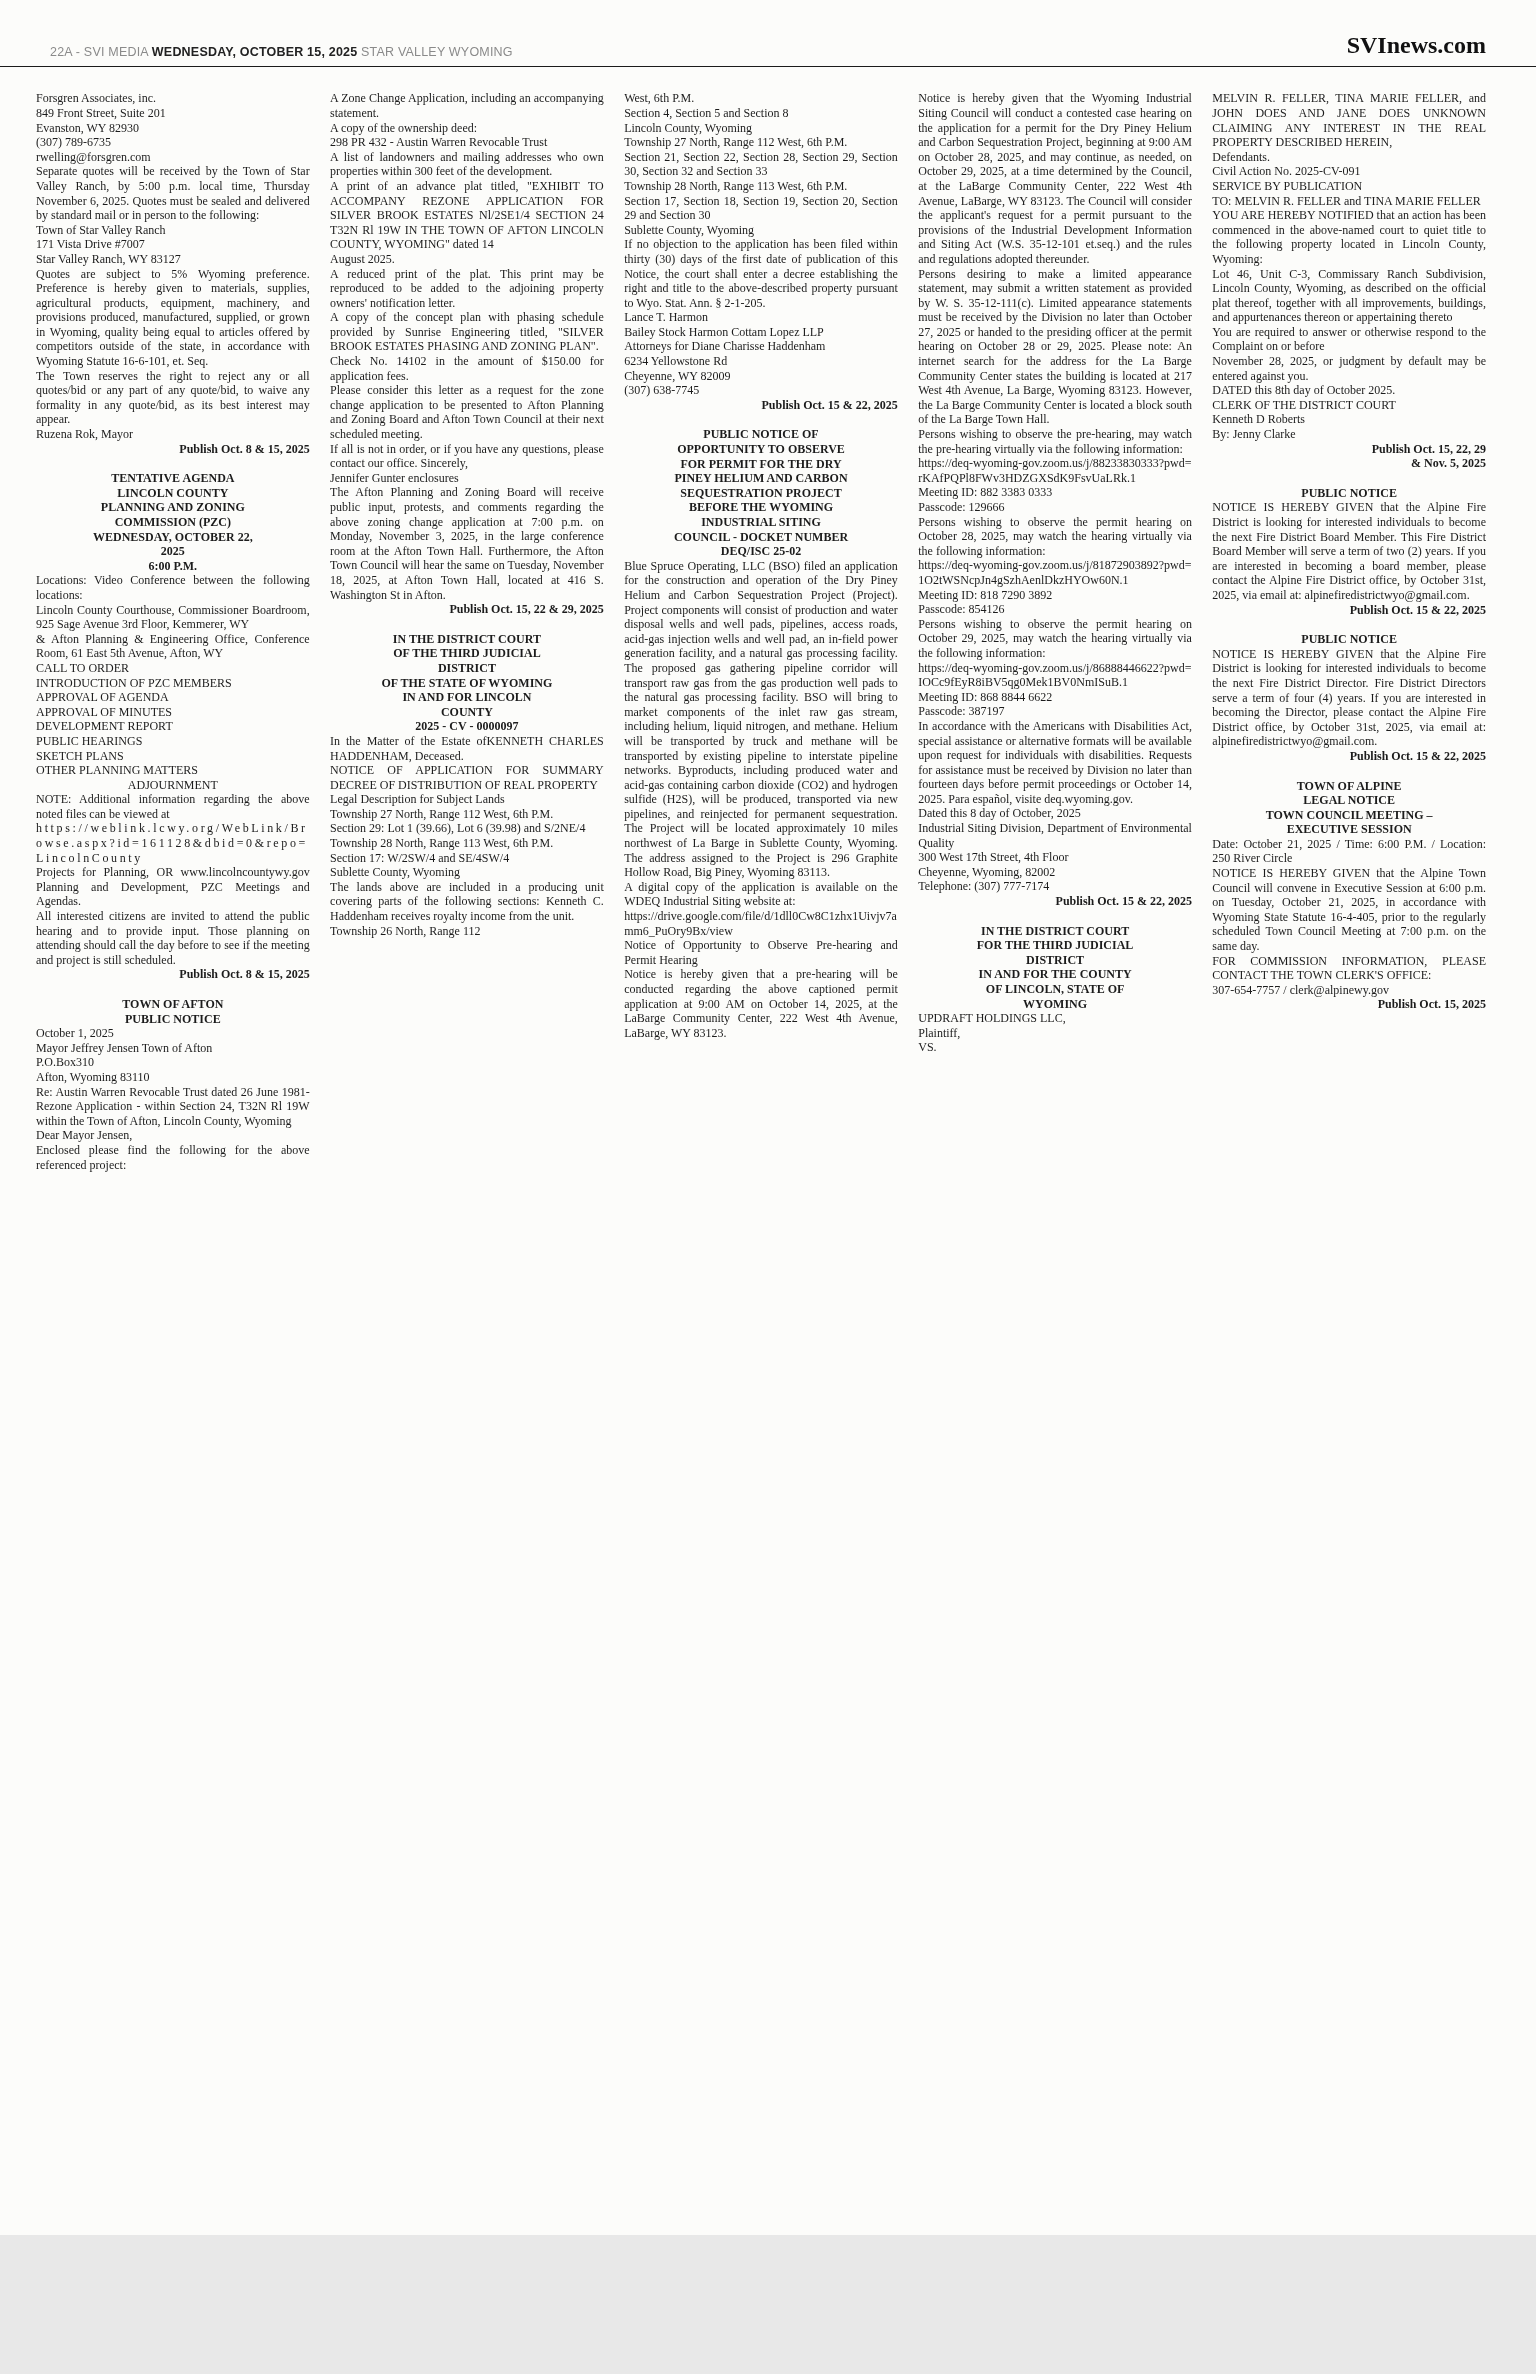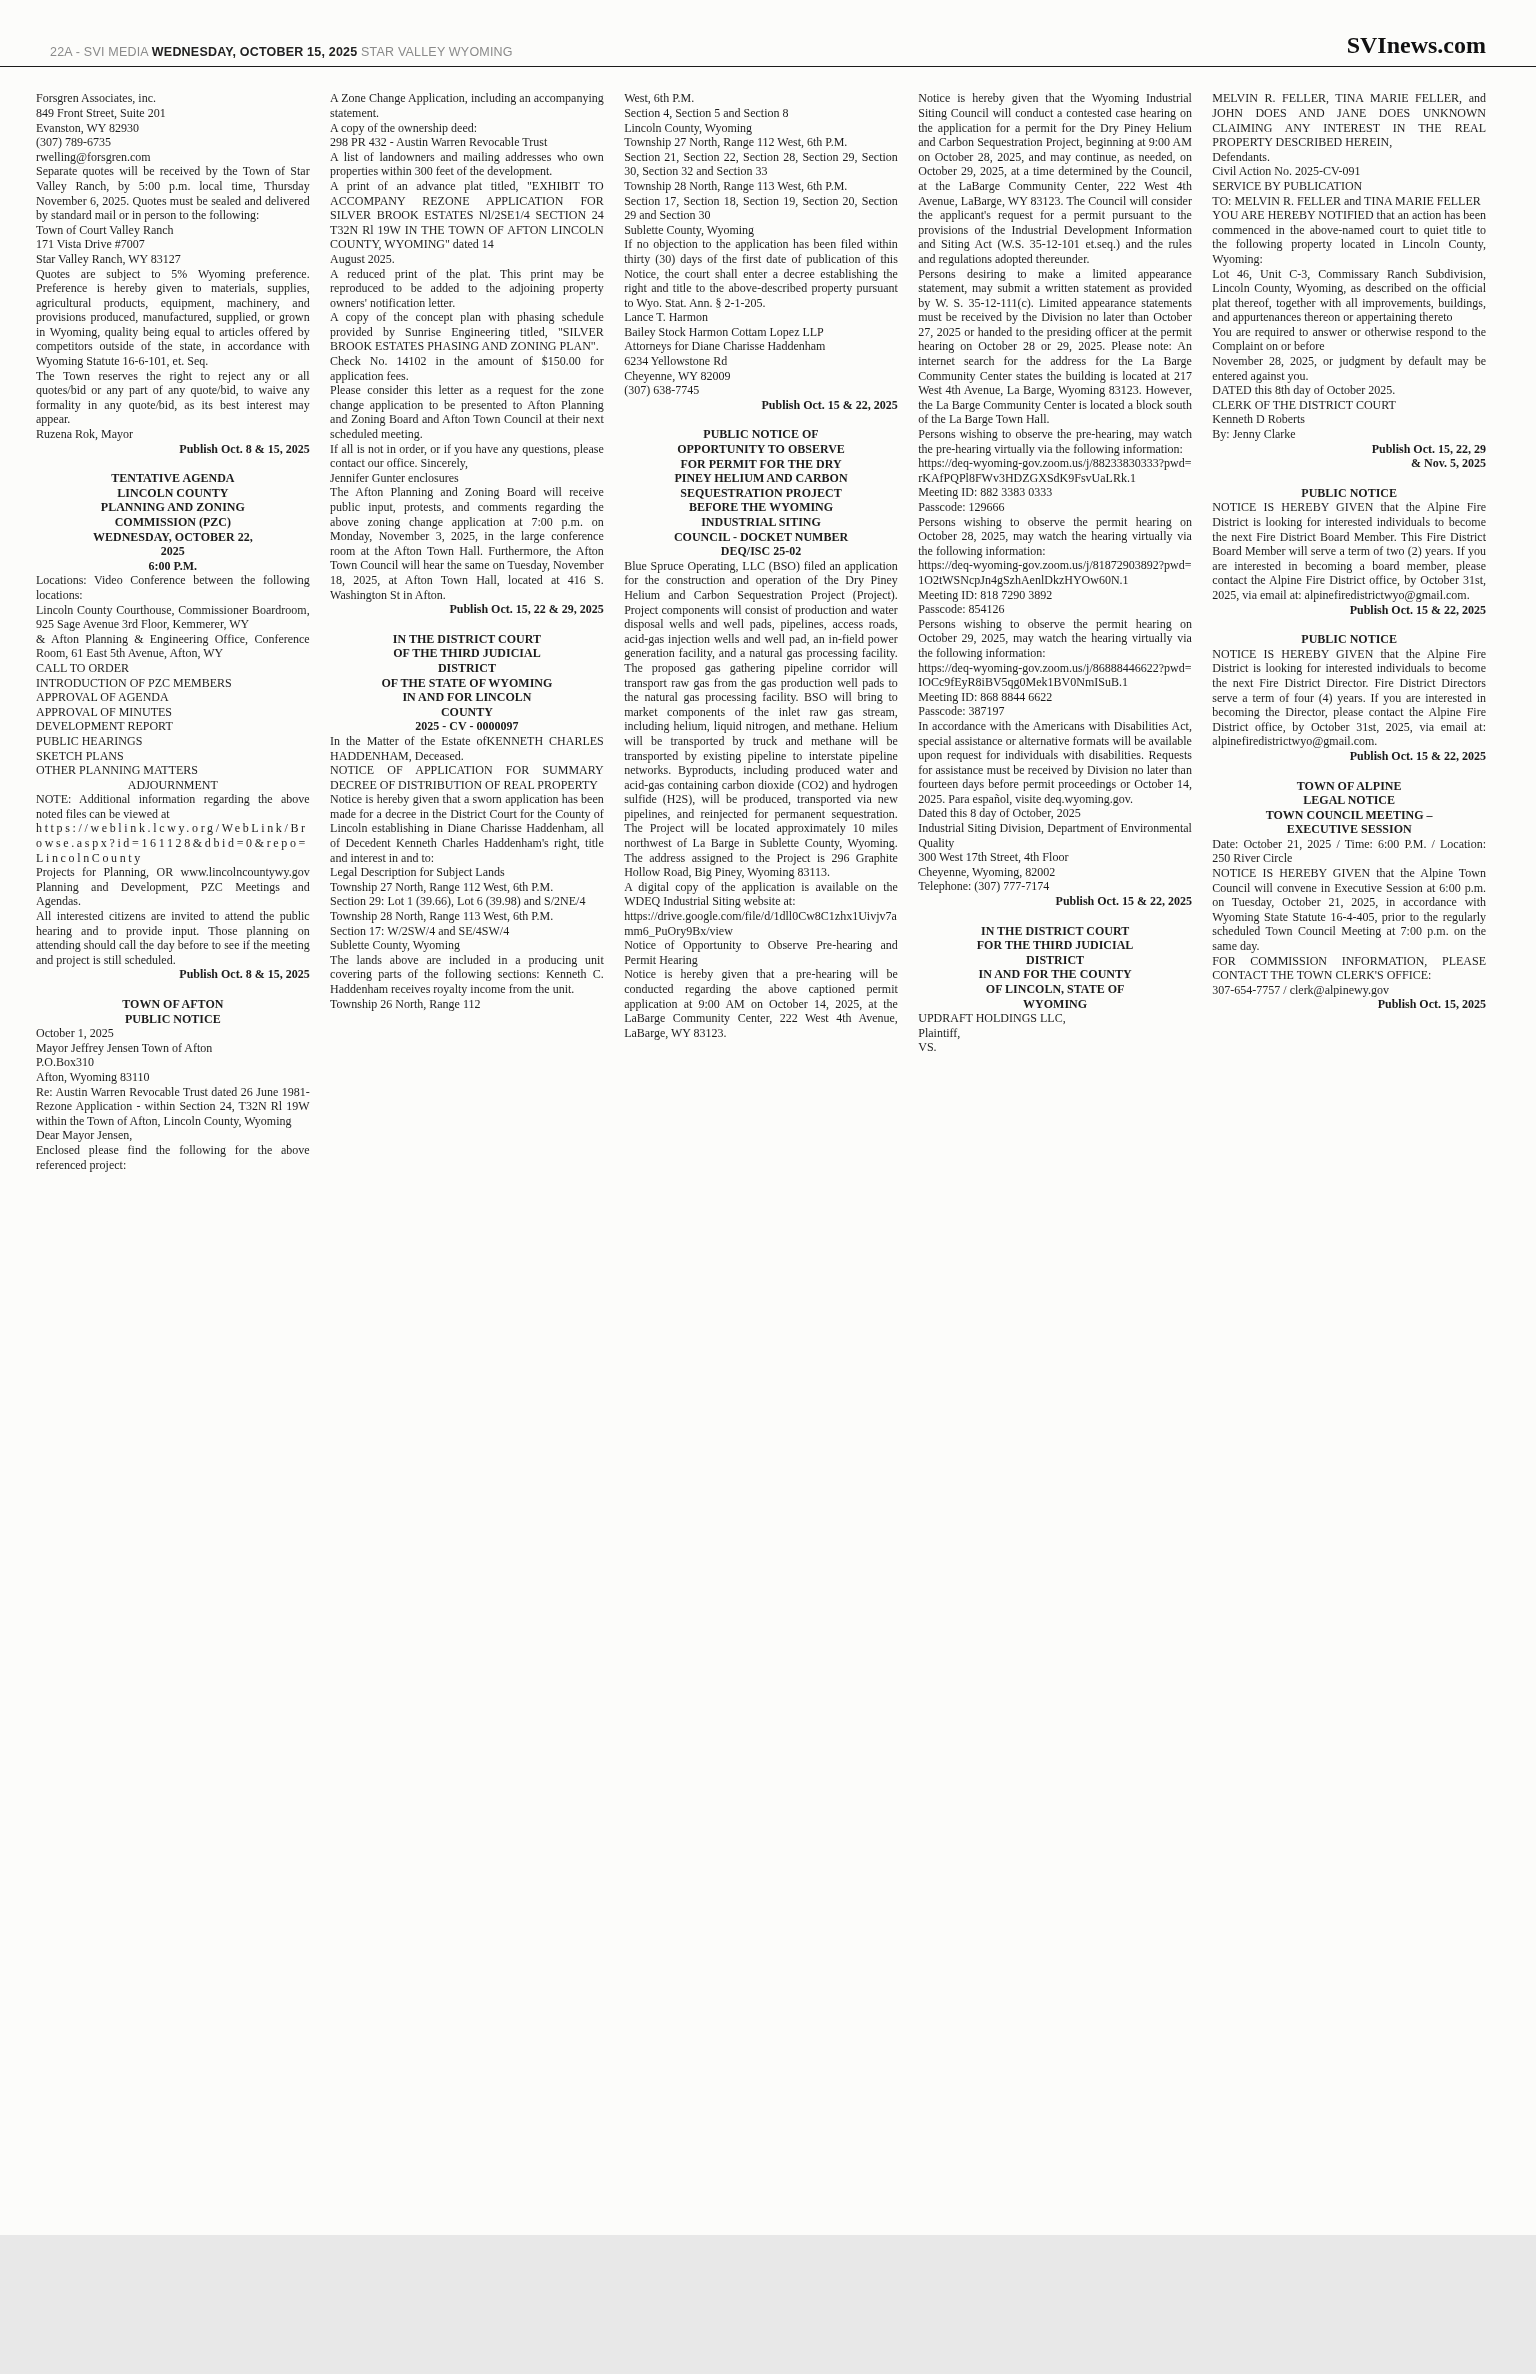--- a/index.html
+++ b/index.html
@@ -51,21 +51,21 @@
     <div class="mh-right">SVInews.com</div>
   </div>
   <div class="columns">
       <div class="col">
         <p class="blk line">Forsgren Associates, inc.</p>
         <p class="blk line">849 Front Street, Suite 201</p>
         <p class="blk line">Evanston, WY 82930</p>
         <p class="blk line">(307) 789-6735</p>
         <p class="blk line">rwelling@forsgren.com</p>
         <p class="blk p">Separate quotes will be received by the Town of Star Valley Ranch, by 5:00 p.m. local time, Thursday November 6, 2025. Quotes must be sealed and delivered by standard mail or in person to the following:</p>
-        <p class="blk line">Town of Court Valley Ranch</p>
+        <p class="blk line">Town of Star Valley Ranch</p>
         <p class="blk line">171 Vista Drive #7007</p>
         <p class="blk line">Star Valley Ranch, WY 83127</p>
         <p class="blk p">Quotes are subject to 5% Wyoming preference. Preference is hereby given to materials, supplies, agricultural products, equipment, machinery, and provisions produced, manufactured, supplied, or grown in Wyoming, quality being equal to articles offered by competitors outside of the state, in accordance with Wyoming Statute 16-6-101, et. Seq.</p>
         <p class="blk p">The Town reserves the right to reject any or all quotes/bid or any part of any quote/bid, to waive any formality in any quote/bid, as its best interest may appear.</p>
         <p class="blk line">Ruzena Rok, Mayor</p>
         <p class="blk pub">Publish Oct. 8 &amp; 15, 2025</p>
         <p class="blk h">TENTATIVE AGENDA
 LINCOLN COUNTY
 PLANNING AND ZONING
 COMMISSION (PZC)
@@ -116,21 +116,20 @@
         <p class="blk pub">Publish Oct. 15, 22 &amp; 29, 2025</p>
         <p class="blk h">IN THE DISTRICT COURT
 OF THE THIRD JUDICIAL
 DISTRICT
 OF THE STATE OF WYOMING
 IN AND FOR LINCOLN
 COUNTY
 2025 - CV - 0000097</p>
         <p class="blk p">In the Matter of the Estate ofKENNETH CHARLES HADDENHAM, Deceased.</p>
         <p class="blk p">NOTICE OF APPLICATION FOR SUMMARY DECREE OF DISTRIBUTION OF REAL PROPERTY</p>
-        <p class="blk p">Notice is hereby given that a sworn application has been made for a decree in the District Court for the County of Lincoln establishing in Diane Charisse Haddenham, all of Decedent Kenneth Charles Haddenham's right, title and interest in and to:</p>
         <p class="blk p">Legal Description for Subject Lands</p>
         <p class="blk p">Township 27 North, Range 112 West, 6th P.M.</p>
         <p class="blk p">Section 29: Lot 1 (39.66), Lot 6 (39.98) and S/2NE/4</p>
         <p class="blk p">Township 28 North, Range 113 West, 6th P.M.</p>
         <p class="blk p">Section 17: W/2SW/4 and SE/4SW/4</p>
         <p class="blk line">Sublette County, Wyoming</p>
         <p class="blk p">The lands above are included in a producing unit covering parts of the following sections: Kenneth C. Haddenham receives royalty income from the unit.</p>
         <p class="blk line">Township 26 North, Range 112</p>
       </div>
       <div class="col">

